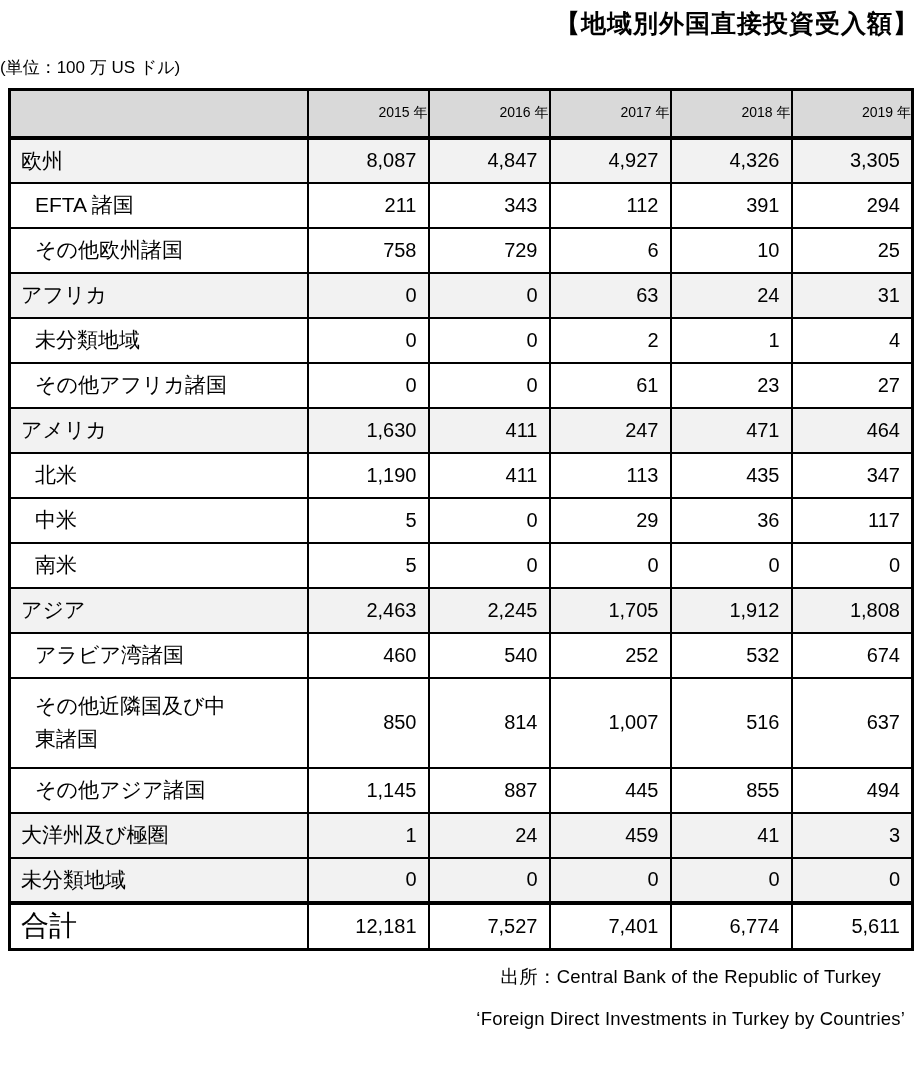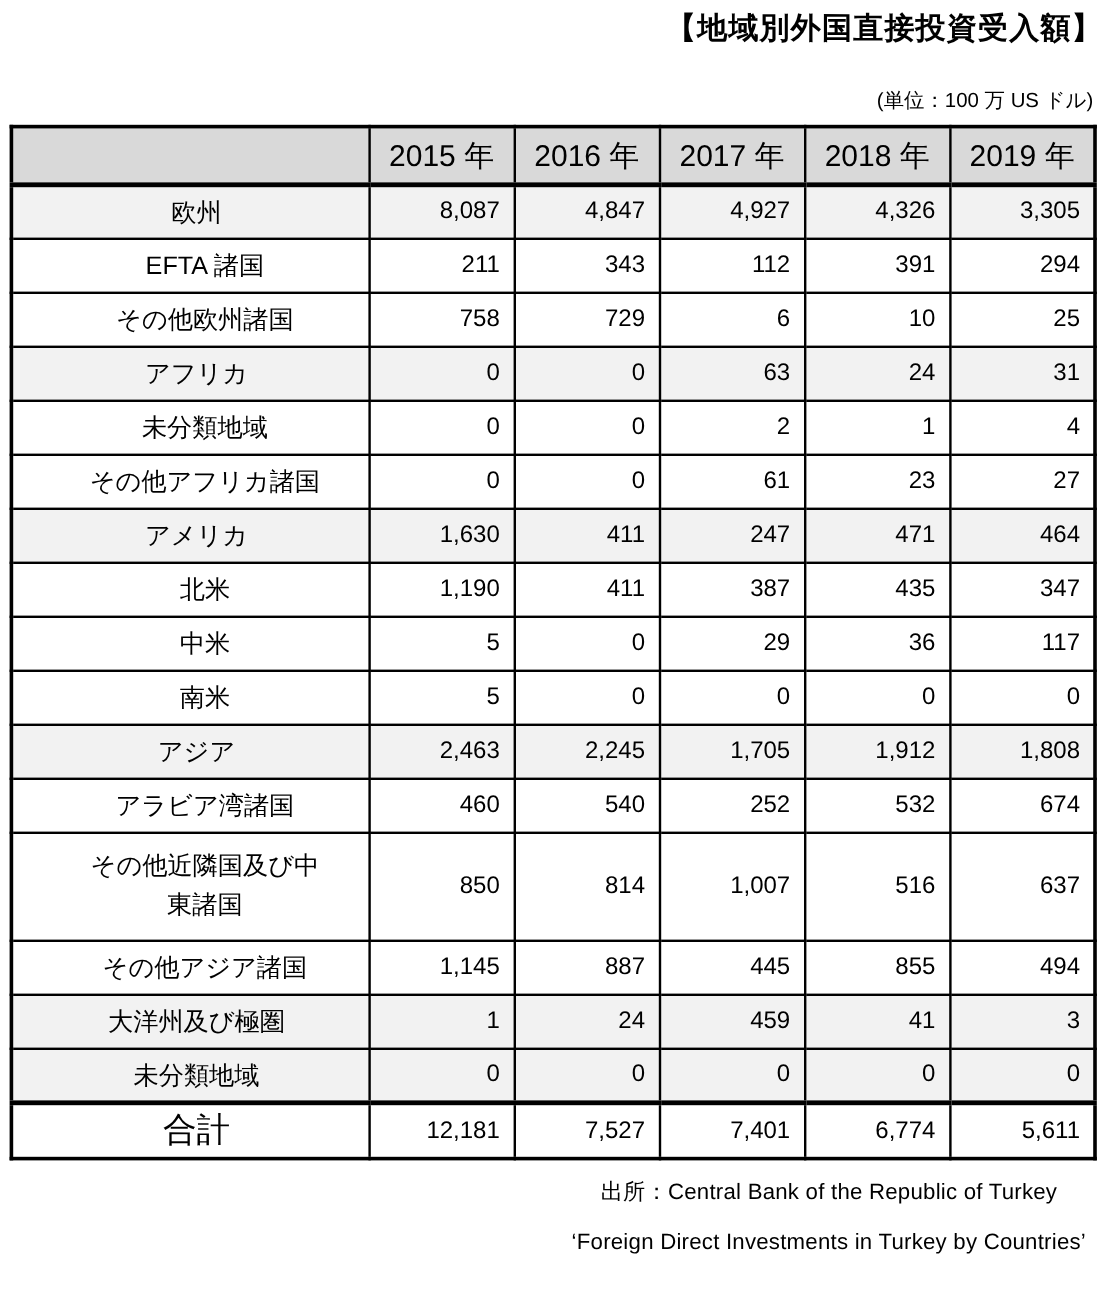--- a/index.html
+++ b/index.html
@@ -14,22 +14,22 @@
   .page { width: 919px; height: 1087px; position: relative; }
 
   .title {
     margin-top: 7px;
     text-align: right;
     font-size: 25px;
     font-weight: bold;
     letter-spacing: 1px;
   }
   .unit-note {
-    margin-top: 32px;
-    text-align: right;
+    margin-top: 16px;
+    text-align: left;
     padding-right: 8px;
     font-size: 17px;
   }
 
   table.fdi {
     margin: 9px 8px 0 8px;
     width: 903px;
     border-collapse: collapse;
     table-layout: fixed;
   }
@@ -38,27 +38,27 @@
 
   table.fdi { border: 3px solid #000; }
   table.fdi td, table.fdi th {
     border: 2px solid #000;
     font-weight: normal;
     vertical-align: middle;
   }
   tr.header-row th {
     background: #d9d9d9;
     height: 48px;
-    text-align: center;
-    font-size: 25px;
+    text-align: right;
+    font-size: 14px;
     border-bottom: 4px solid #000;
   }
   tr.data-row td { height: 45px; }
   tr.data-row td.label {
-    text-align: center;
+    text-align: left;
     font-size: 21px;
     padding-left: 10px;
   }
   tr.data-row td.num {
     text-align: right;
     font-size: 20px;
     padding-right: 11px;
     font-family: "Liberation Sans", sans-serif;
   }
   tr.region td { background: #f2f2f2; }
@@ -158,21 +158,21 @@
         <td class="num">1,630</td>
         <td class="num">411</td>
         <td class="num">247</td>
         <td class="num">471</td>
         <td class="num">464</td>
       </tr>
       <tr class="data-row sub">
         <td class="label">北米</td>
         <td class="num">1,190</td>
         <td class="num">411</td>
-        <td class="num">387</td>
+        <td class="num">113</td>
         <td class="num">435</td>
         <td class="num">347</td>
       </tr>
       <tr class="data-row sub">
         <td class="label">中米</td>
         <td class="num">5</td>
         <td class="num">0</td>
         <td class="num">29</td>
         <td class="num">36</td>
         <td class="num">117</td>

